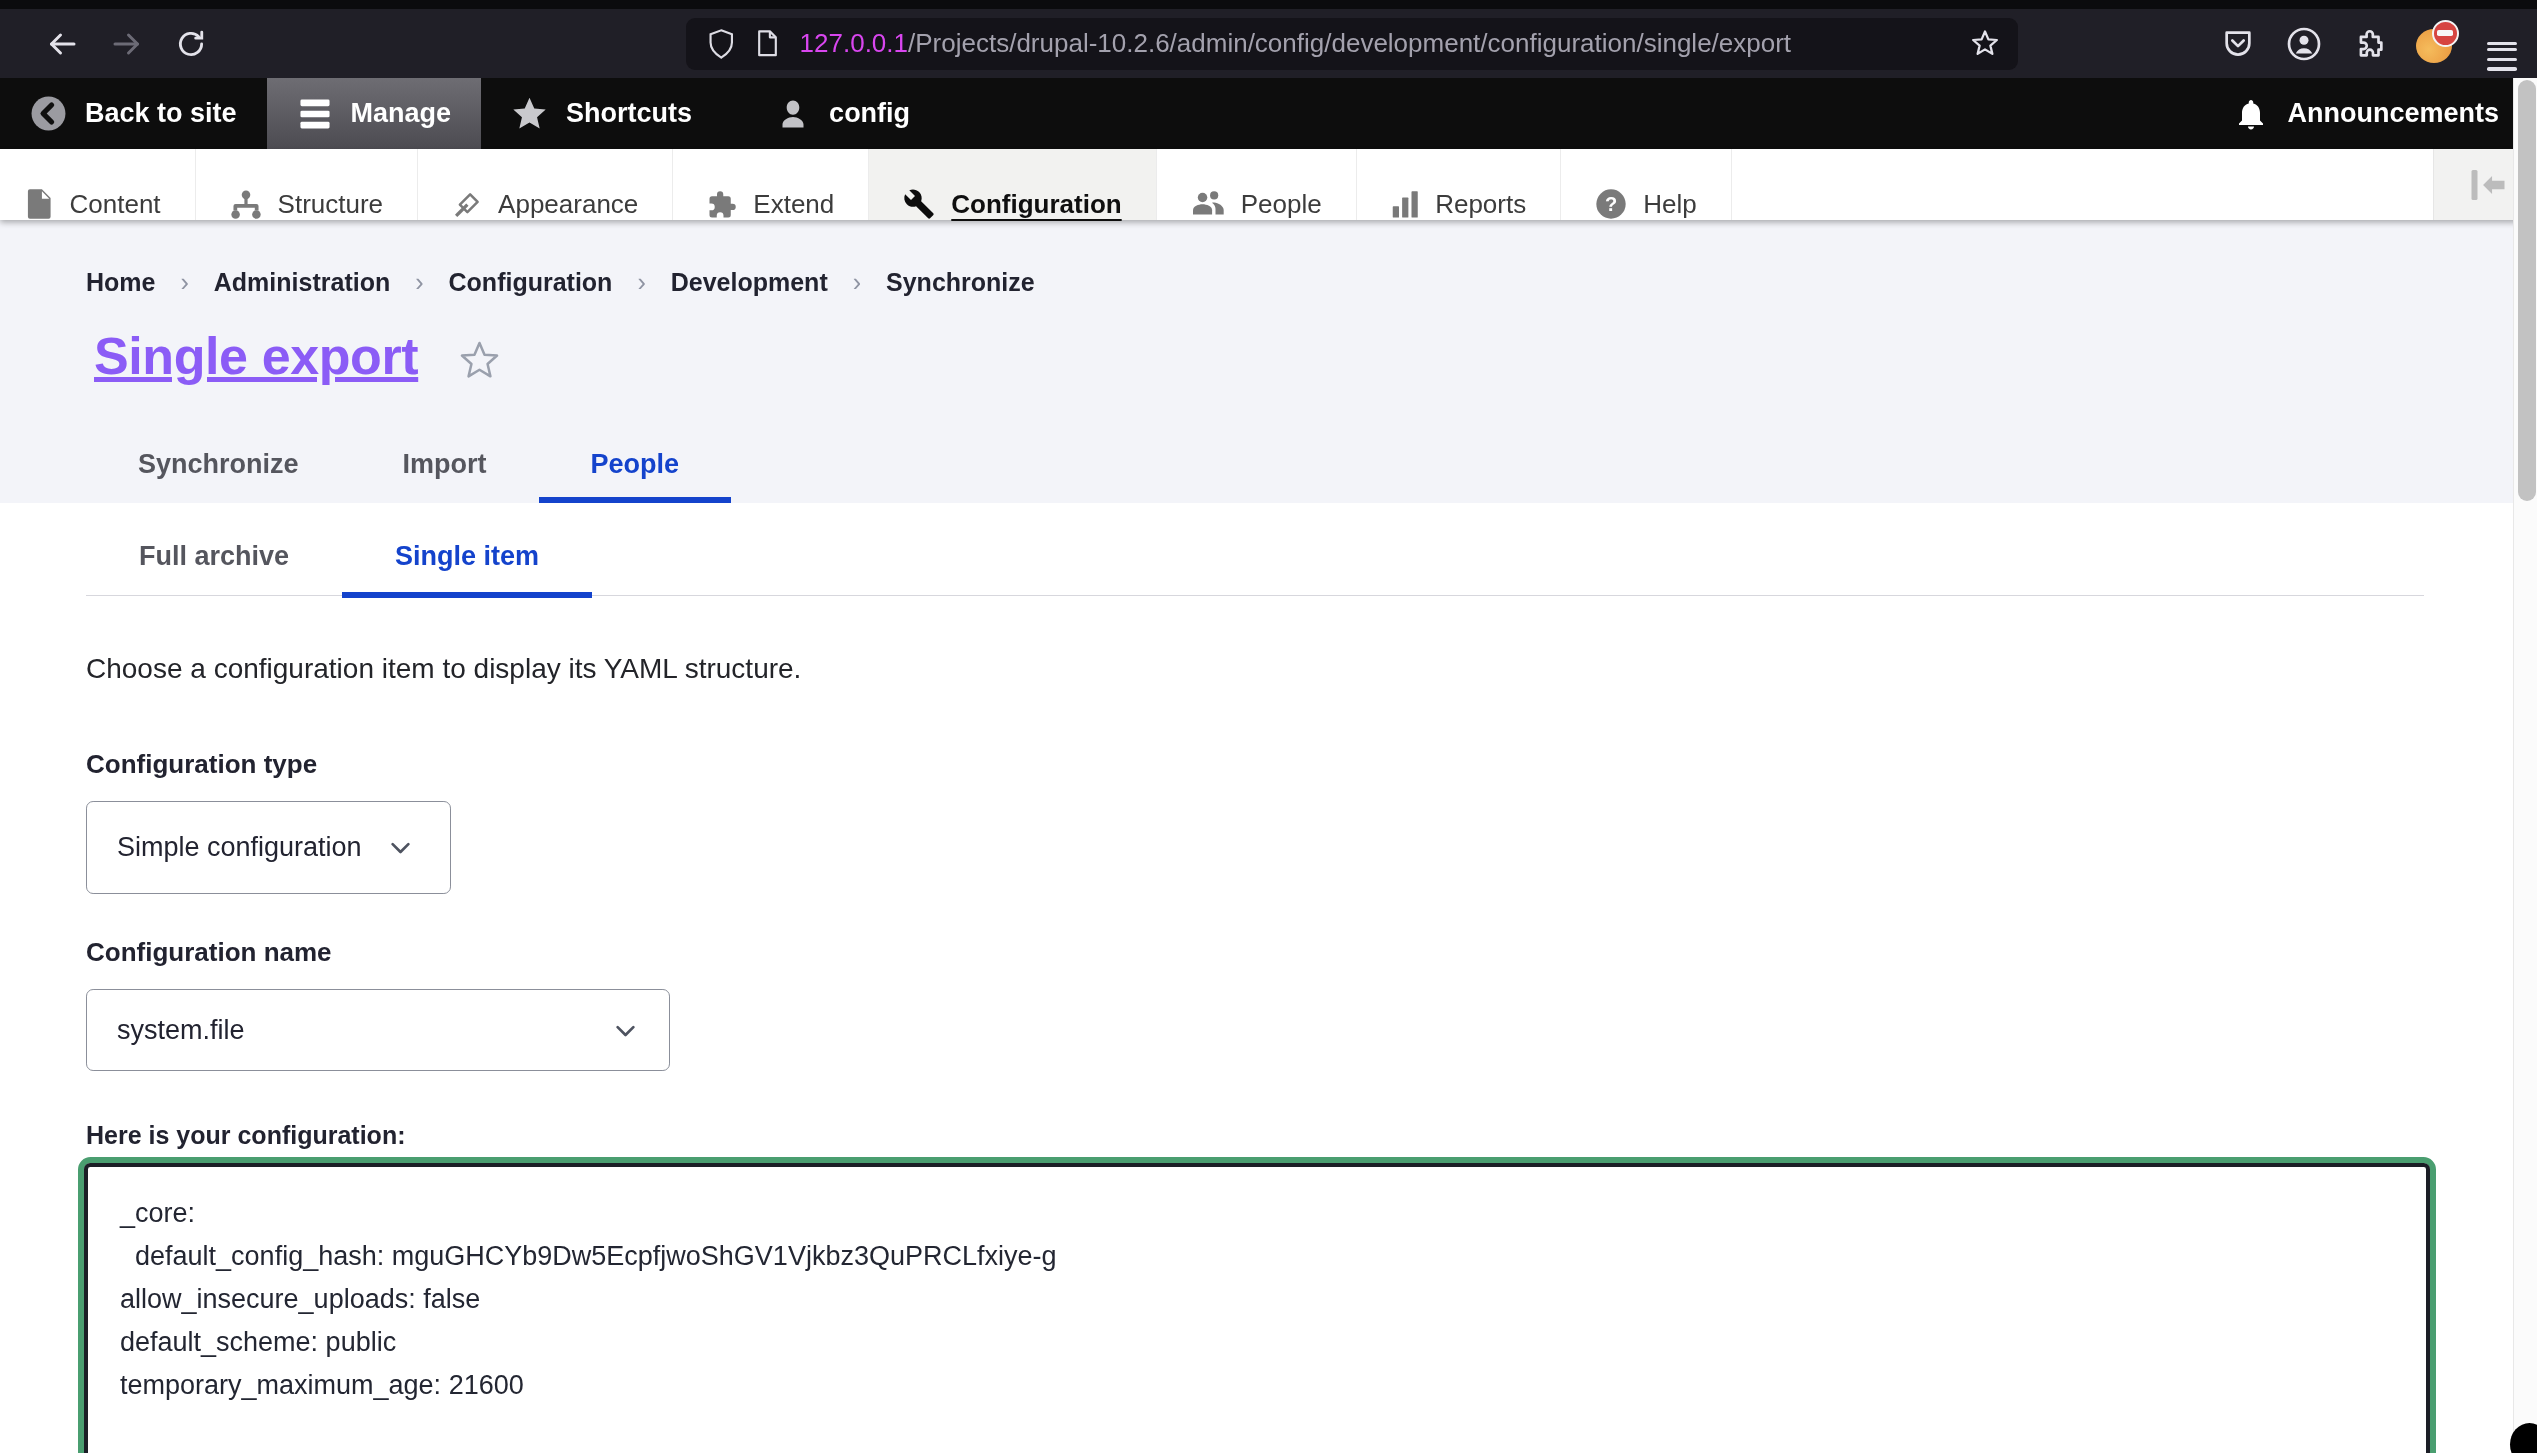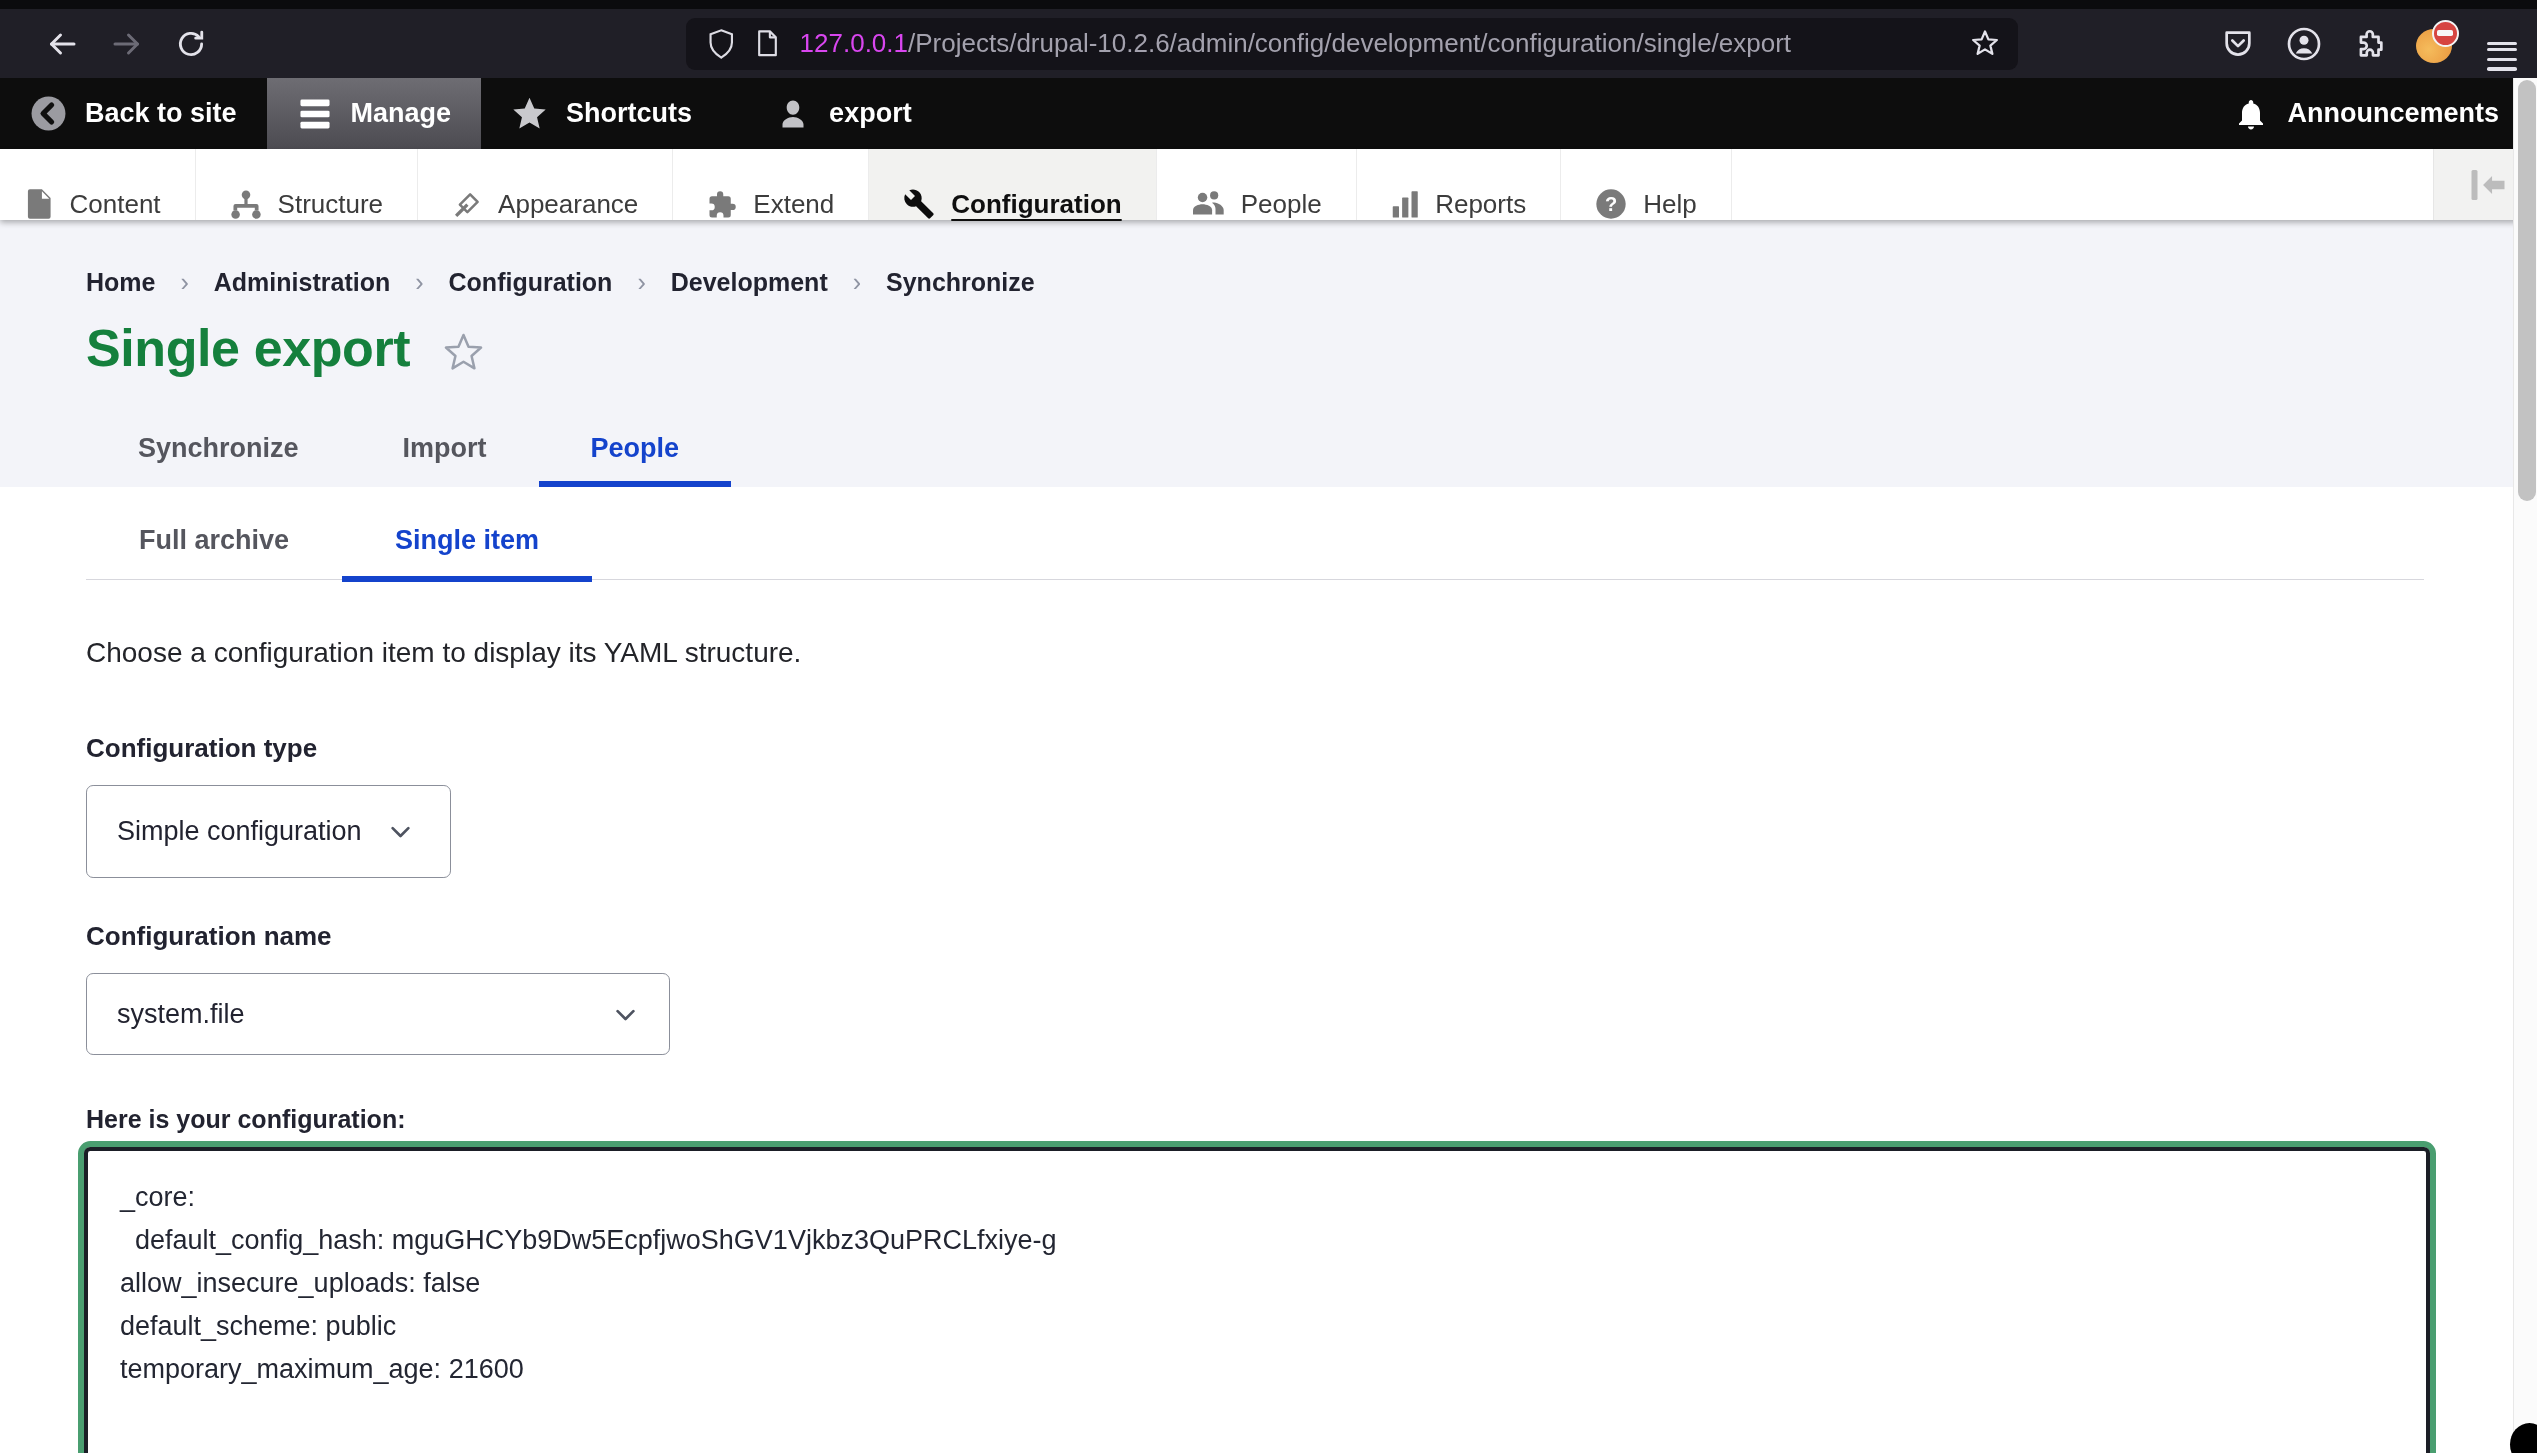--- a/index.html
+++ b/index.html
@@ -47,21 +47,21 @@
   .menu-item.active .mi-label { text-decoration:underline; text-underline-offset:6.2px; text-decoration-thickness:1.8px; }
   .menu-item.active .mi-icon { color:#0d0d0d; }
   .menu-spacer { flex:1; }
   .menu-collapse { width:105px; background:#f2f2f1; border-left:1.8px solid #e6e6e6; display:flex; align-items:center; justify-content:center; color:#b9b9b9; }
 
   
   .page-header { background:#f3f4f9; padding:48px 0 0 86px; }
   .breadcrumb { display:flex; align-items:center; gap:25px; font-size:25px; font-weight:700; color:#222330; }
   .crumb-sep { color:#8f94a3; font-weight:400; }
   .title-row { display:flex; align-items:center; gap:32px; margin-top:21.4px; }
-  .page-title { font-size:52px; font-weight:700; margin:0; color:#15803d; letter-spacing:-0.4px; }
+  .page-title { font-size:52px; font-weight:700; margin:8px; color:#8b5cf6; letter-spacing:-0.4px;text-decoration:underline; }
   .fav-star { color:#9aa0ad; margin-top:7.1px; }
   .ptabs { display:flex; margin-top:32px; }
   .ptab { position:relative; padding:0 52px; height:77px; display:flex; align-items:center; font-size:27px; font-weight:700; color:#55565e; }
   .ptab.active { color:#1443cc; }
   .ptab.active::after { content:""; position:absolute; left:0; right:0; bottom:0; height:6.2px; background:#1443cc; }
 
   
   .content { background:#fff; padding-left:86px; }
   .stabs { display:flex; border-bottom:1.8px solid #d7d7dd; width:2338px; margin-top:14.2px; }
   .stab { position:relative; padding:0 53px; height:77px; display:flex; align-items:center; font-size:27px; font-weight:700; color:#55565e; }
@@ -197,21 +197,21 @@
         </svg>
     </span>
     <span>Shortcuts</span>
   </div>
   <div class="abar-item user">
     <span>
       <svg width="36" height="36" viewBox="0 0 24 24" fill="#c2c2c6">
           <path d="M12 12.5c2.4 0 4.2-2.1 4.2-4.8S14.4 3 12 3 7.8 5 7.8 7.7s1.8 4.8 4.2 4.8zm0 1.5c-3.2 0-7 2.2-7 5v2h14v-2c0-2.8-3.8-5-7-5z"></path>
         </svg>
     </span>
-    <span>export</span>
+    <span>config</span>
   </div>
   <div class="abar-spacer"></div>
   <div class="abar-item announce">
     <span>
       <svg width="36" height="36" viewBox="0 0 24 24" fill="#fff">
           <path d="M12 22.3c1.1 0 2-.9 2-2h-4c0 1.1.9 2 2 2zm6-6v-5c0-3.1-1.6-5.6-4.5-6.3V4.2c0-.8-.7-1.5-1.5-1.5s-1.5.7-1.5 1.5V5C7.6 5.7 6 8.2 6 11.3v5l-2 2v1h16v-1z"></path>
         </svg>
     </span>
     <span>Announcements</span>
   </div>

